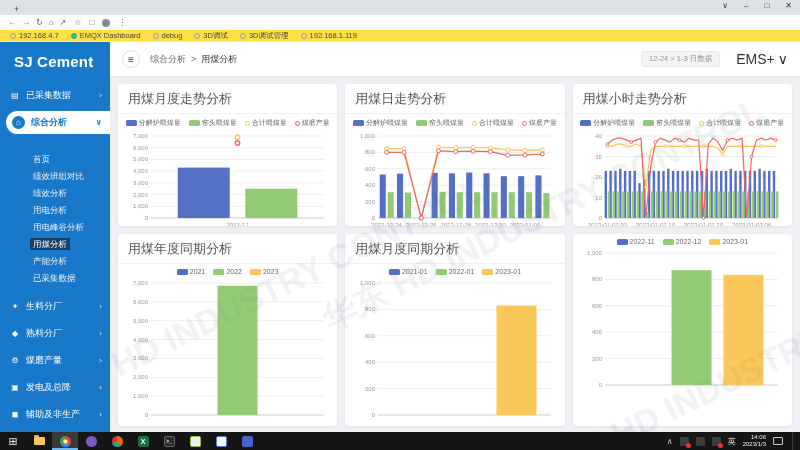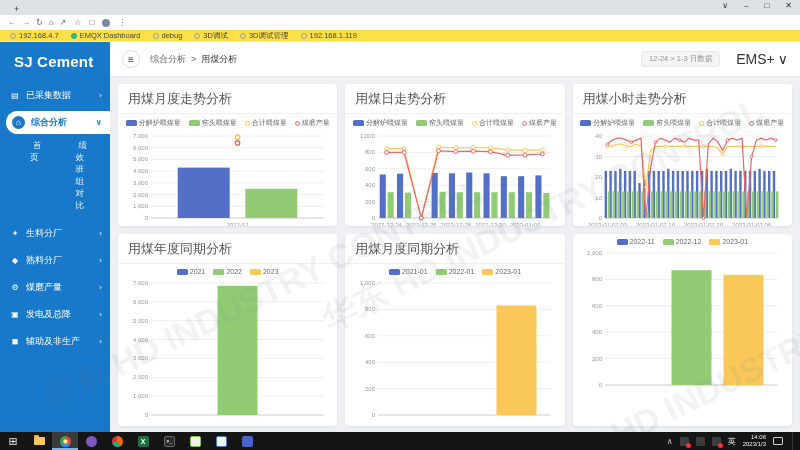--- a/index.html
+++ b/index.html
@@ -29,21 +29,21 @@
 
   
   .app { flex:1; display:flex; overflow:hidden; position:relative; background:#eef0f4; }
   .sidebar { width:110px; background:#1878c9; color:#fff; flex:none; display:flex; flex-direction:column; overflow:hidden; }
   .brand { font-size:15px; font-weight:bold; padding:11px 0 12px 14px; letter-spacing:.2px; }
   .side-item { display:flex; align-items:center; gap:6px; font-size:9px; padding:7px 8px 7px 10px; }
   .side-item .chev { margin-left:auto; font-size:8px; opacity:.9; }
   .side-icn { font-size:8px; width:10px; text-align:center; }
   .side-item.active-parent { background:#fff; color:#1878c9; border-radius:13px 0 0 13px; margin:2px 0 3px 6px; padding:5px 8px 5px 6px; font-weight:bold; }
   .circle-icn { width:13px; height:13px; border-radius:50%; background:#1878c9; color:#fff; font-size:8px; display:flex; align-items:center; justify-content:center; flex:none; }
-  .submenu { display:flex; flex-direction:row; }
+  .submenu { display:flex; flex-direction:column;margin-top:14px; }
   .sub-item { font-size:8.5px; padding:2.5px 4px 2.5px 30px; color:#eaf3fb; }
   .sub-item .chip { padding:1px 3px; }
   .sub-item.active .chip { background:rgba(20,20,20,.55); color:#fff; }
   .sections { margin-top:6px; display:flex; flex-direction:column; }
   .sec-item { display:flex; align-items:center; gap:6px; font-size:9px; padding:7px 8px 7px 10px; }
   .sec-item .chev { margin-left:auto; font-size:8px; opacity:.9; }
 
   .main { flex:1; display:flex; flex-direction:column; overflow:hidden; }
   .topbar { height:34px; background:#fff; display:flex; align-items:center; padding:0 12px; gap:10px; flex:none; box-shadow:0 1px 2px rgba(0,0,0,.04); }
   .burger { width:18px; height:18px; border-radius:50%; border:1px solid #dcdfe6; color:#1f3b8f; font-size:10px; display:flex; align-items:center; justify-content:center; }

